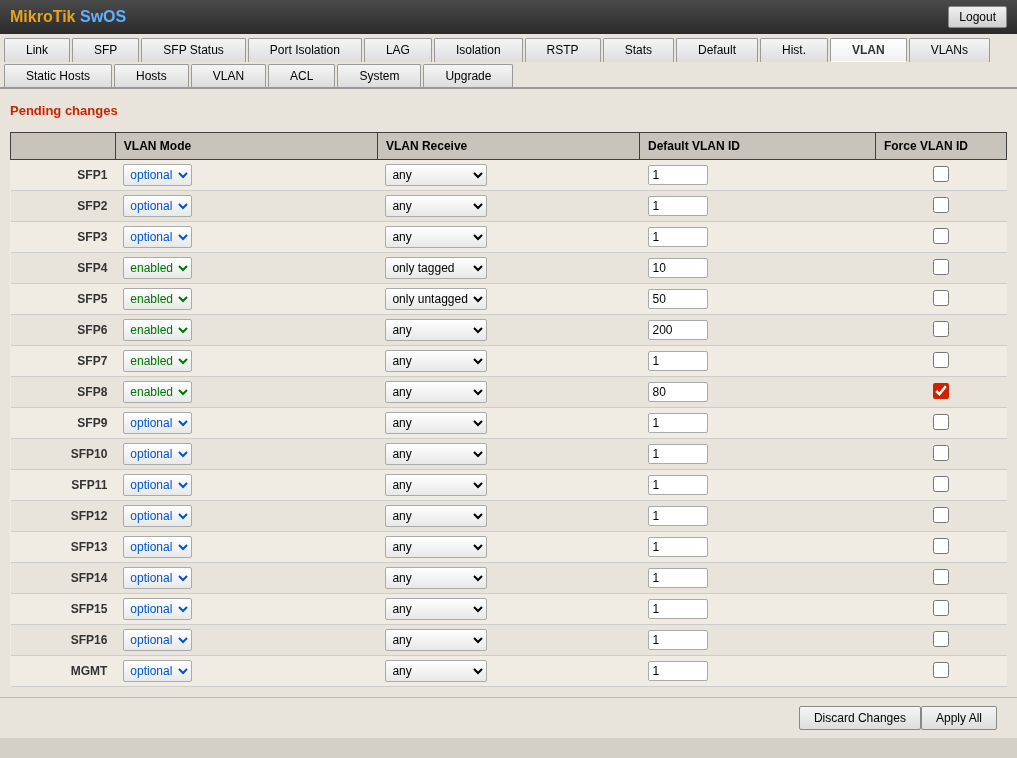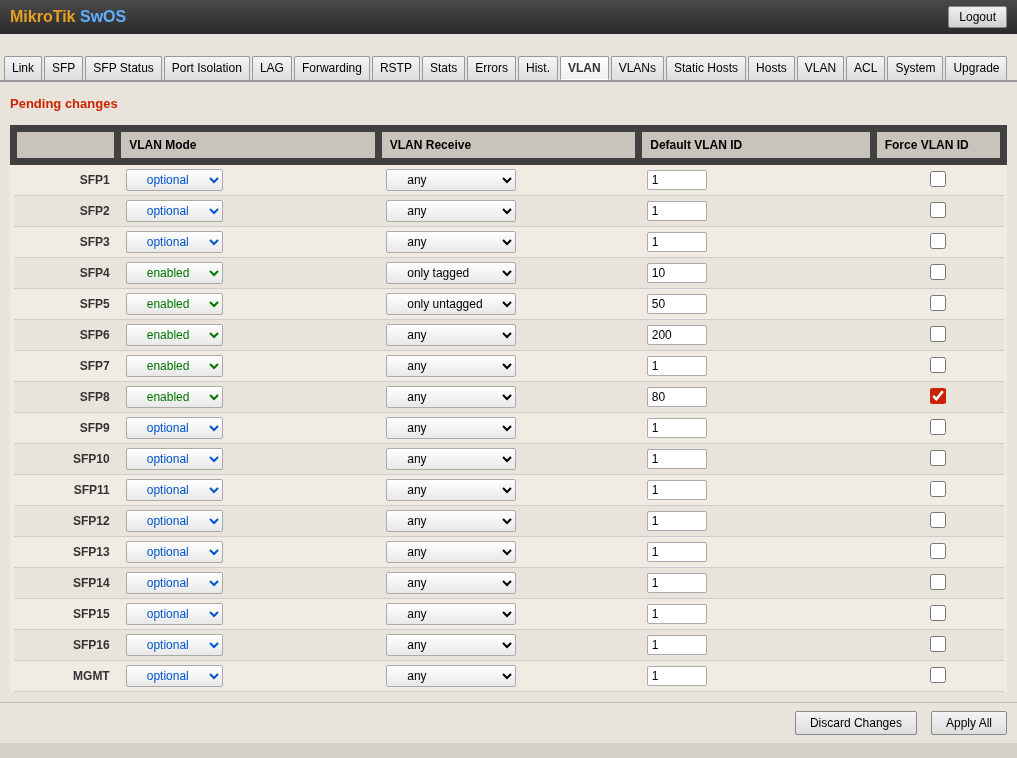--- a/index.html
+++ b/index.html
@@ -32,28 +32,27 @@
 
     #nav-tabs {
       background: #e8e4dc;
       border-bottom: 2px solid #999;
       padding: 4px 4px 0 4px;
       display: flex;
       flex-wrap: wrap;
       gap: 2px;
     }
     .nav-tab {
-      padding: 4px 7px;
+      padding: 4px 21px;
       border: 1px solid #999;
       border-bottom: none;
       background: linear-gradient(to bottom, #f5f5f5, #ddd);
       cursor: pointer;
       font-size: 12px;
       border-radius: 2px 2px 0 0;
-      margin-top: 18px;
     }
     .nav-tab.active {
       background: linear-gradient(to bottom, #fff, #f0f0f0);
       border-bottom: 1px solid white;
       font-weight: bold;
       color: #333;
     }
 
     #pending-changes {
       color: #cc2200;
@@ -69,21 +68,21 @@
     }
 
     table {
       width: 100%;
       border-collapse: collapse;
       background: #f0ece4;
     }
 
     thead tr th {
       background: #c8c4bc;
-      border: 7px solid #404040;
+      border: 1px solid #404040;
       padding: 6px 8px;
       text-align: left;
       font-weight: bold;
       font-size: 12px;
     }
 
     tbody tr {
       border-bottom: 1px solid #ccc;
     }
     tbody tr:nth-child(odd) { background: #f0ece4; }
@@ -102,21 +101,21 @@
       font-size: 12px;
       color: #333;
     }
 
     td.vlan-mode { width: 200px; }
     td.vlan-receive { width: 200px; }
     td.default-vlan { width: 180px; }
     td.force-vlan { width: 100px; text-align: center; }
 
     select {
-      padding: 2px 16px;
+      padding: 2px 2px;
       border: 1px solid #aaa;
       background: linear-gradient(to bottom, #fff, #e8e8e8);
       font-size: 12px;
       cursor: pointer;
       border-radius: 2px;
     }
 
     select.optional-select { color: #0055cc; }
     select.enabled-select { color: #007700; }
 
@@ -132,22 +131,22 @@
     input[type="checkbox"] {
       width: 16px;
       height: 16px;
       cursor: pointer;
       accent-color: #cc2200;
     }
 
     #footer-buttons {
       display: flex;
       justify-content: flex-end;
-      gap: 14px;
-      padding: 8px 10px;
+      gap: 0;
+      padding: 8px 20px;
       background: #e8e4dc;
       border-top: 1px solid #bbb;
     }
 
     .footer-btn {
       padding: 4px 14px;
       border: 1px solid #888;
       background: linear-gradient(to bottom, #f5f5f5, #ddd);
       cursor: pointer;
       font-size: 12px;
@@ -167,24 +166,24 @@
   </div>
   <button id="logout-btn">Logout</button>
 </div>
 
 <div id="nav-tabs">
     <div class="nav-tab">Link</div>
     <div class="nav-tab">SFP</div>
     <div class="nav-tab">SFP Status</div>
     <div class="nav-tab">Port Isolation</div>
     <div class="nav-tab">LAG</div>
-    <div class="nav-tab">Forwarding</div>
+    <div class="nav-tab">Isolation</div>
     <div class="nav-tab">RSTP</div>
     <div class="nav-tab">Stats</div>
-    <div class="nav-tab">Errors</div>
+    <div class="nav-tab">Default</div>
     <div class="nav-tab">Hist.</div>
     <div class="nav-tab active">VLAN</div>
     <div class="nav-tab">VLANs</div>
     <div class="nav-tab">Static Hosts</div>
     <div class="nav-tab">Hosts</div>
     <div class="nav-tab">VLAN</div>
     <div class="nav-tab">ACL</div>
     <div class="nav-tab">System</div>
     <div class="nav-tab">Upgrade</div>
   </div>

